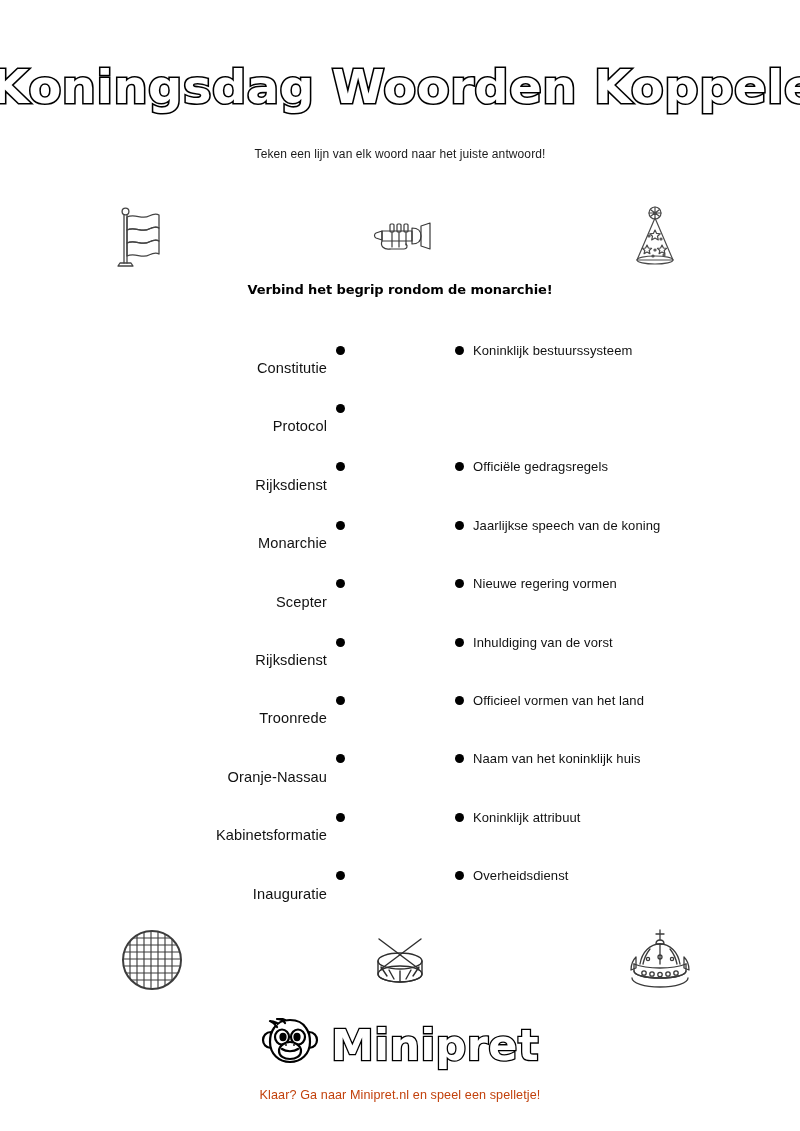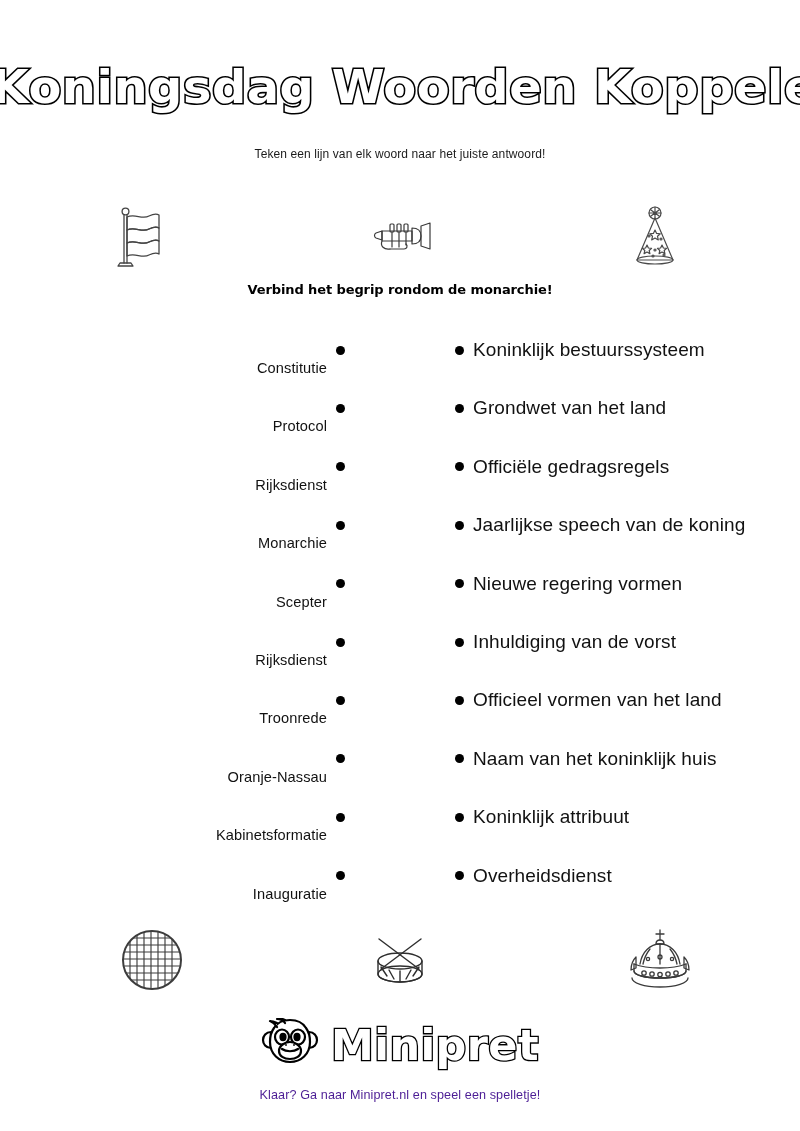--- a/index.html
+++ b/index.html
@@ -136,21 +136,21 @@
     position: absolute;
     left: 455px;
     width: 330px;
     height: 24px;
     display: flex;
     align-items: center;
     justify-content: flex-start;
     gap: 9px;
   }
   .def-label {
-    font-size: 19px;
+    font-size: 13px;
     color: #111111;
     white-space: nowrap;
     letter-spacing: 0.1px;
   }
   .dot {
     width: 9px;
     height: 9px;
     border-radius: 50%;
     background: #000000;
     flex: 0 0 auto;
@@ -178,21 +178,21 @@
     letter-spacing: 0.4px;
     line-height: 1;
   }
   .footer-note {
     position: absolute;
     top: 1088px;
     left: 0;
     width: 800px;
     text-align: center;
     font-size: 12.6px;
-    color: #4c1d95;
+    color: #c2410c;
     letter-spacing: 0.1px;
   }
 </style>
 </head>
 <body>
 
 <div class="page">
 
   <div class="title-wrap">
     <div class="title">Koningsdag Woorden Koppelen</div>
@@ -261,24 +261,20 @@
       <div class="def-side">
         <span class="dot"></span>
         <span class="def-label">Koninklijk bestuurssysteem</span>
       </div>
     </div>
 
     <div class="match-row" style="top:58.4px">
       <div class="term-side">
         <span class="term-label">Protocol</span>
         <span class="dot"></span>
-      </div>
-      <div class="def-side">
-        <span class="dot"></span>
-        <span class="def-label">Grondwet van het land</span>
       </div>
     </div>
 
     <div class="match-row" style="top:116.8px">
       <div class="term-side">
         <span class="term-label">Rijksdienst</span>
         <span class="dot"></span>
       </div>
       <div class="def-side">
         <span class="dot"></span>

